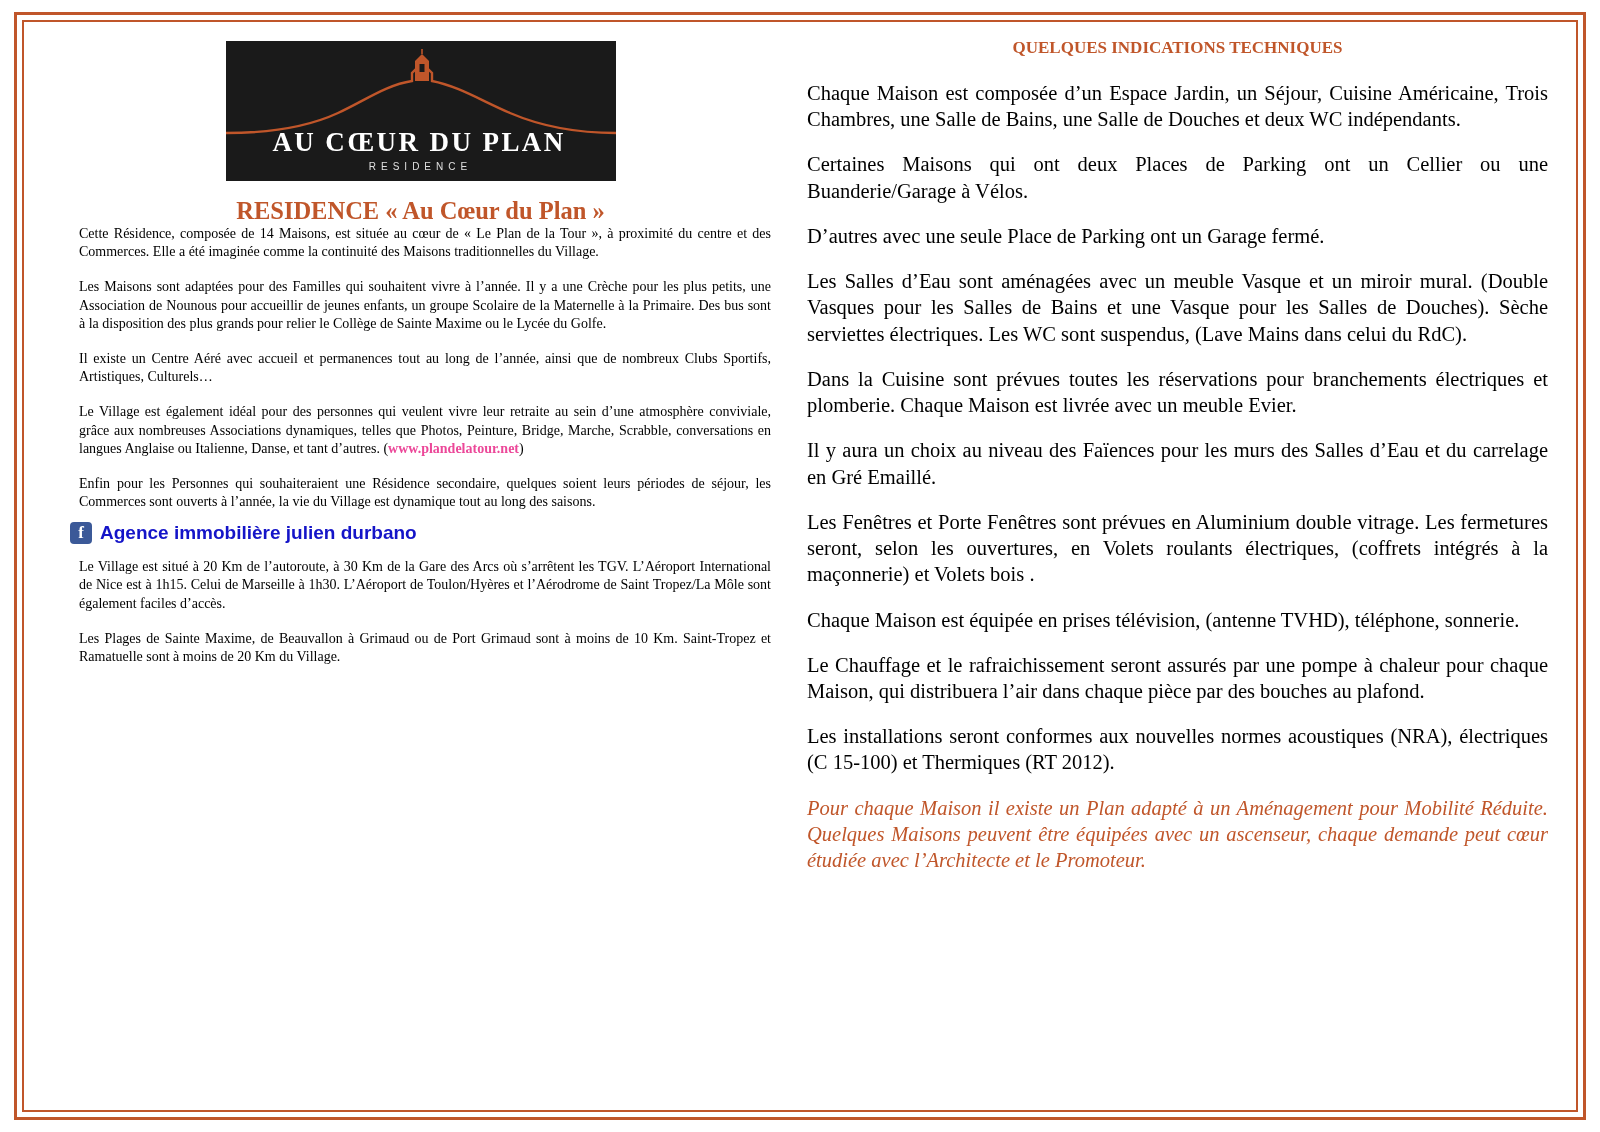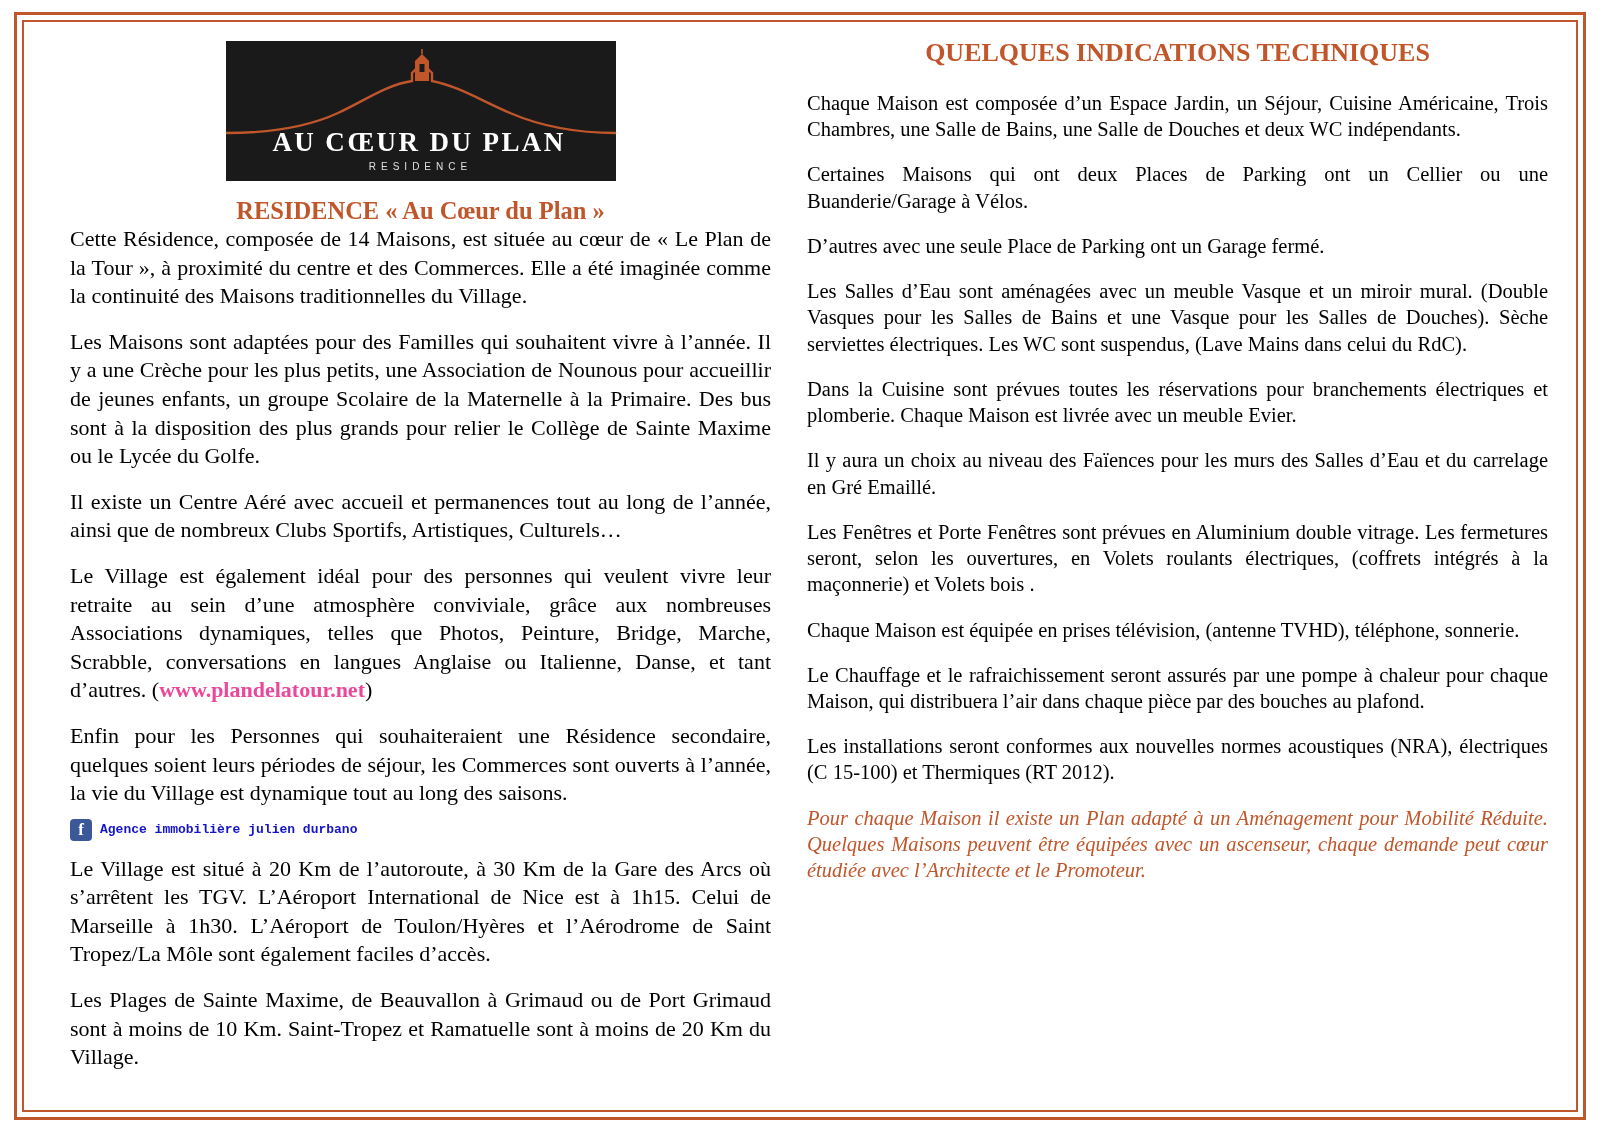--- a/index.html
+++ b/index.html
@@ -106,21 +106,21 @@
     font-weight: bold;
   }
 
   p.para {
     margin: 0 0 17px 0;
     font-size: 21.5px;
     line-height: 1.30;
     text-align: justify;
     text-justify: inter-word;
   }
-  .col-left p.para { font-size: 22px; }
+  .col-left p.para { font-size: 14px; margin-left: 9px; }
   .col-right p.para { font-size: 20.5px; line-height: 1.28; margin-bottom: 19px; }
 
   .link {
     color: #ec4899;
     font-weight: bold;
   }
 
   .fb-line {
     display: flex;
     align-items: center;
@@ -135,31 +135,31 @@
     color: #ffffff;
     font-family: "Liberation Serif", serif;
     font-weight: bold;
     font-size: 17px;
     line-height: 22px;
     text-align: center;
     flex: 0 0 auto;
   }
   .fb-text {
     color: #1414c8;
-    font-family: Liberation Mono, monospace;
-    font-weight: bold;
-    font-size: 13px;
+    font-family: Liberation Sans, sans-serif;
+    font-weight: bold;
+    font-size: 19px;
   }
 
   .right-title {
     margin: 0 0 22px 0;
     text-align: center;
     color: #c0562a;
     font-family: "Liberation Serif", serif;
-    font-size: 26px;
+    font-size: 17px;
     font-weight: bold;
   }
   .note {
     margin: 2px 0 0 0;
     color: #c0562a;
     font-style: italic;
     font-size: 20.5px;
     line-height: 1.28;
     text-align: justify;
   }

